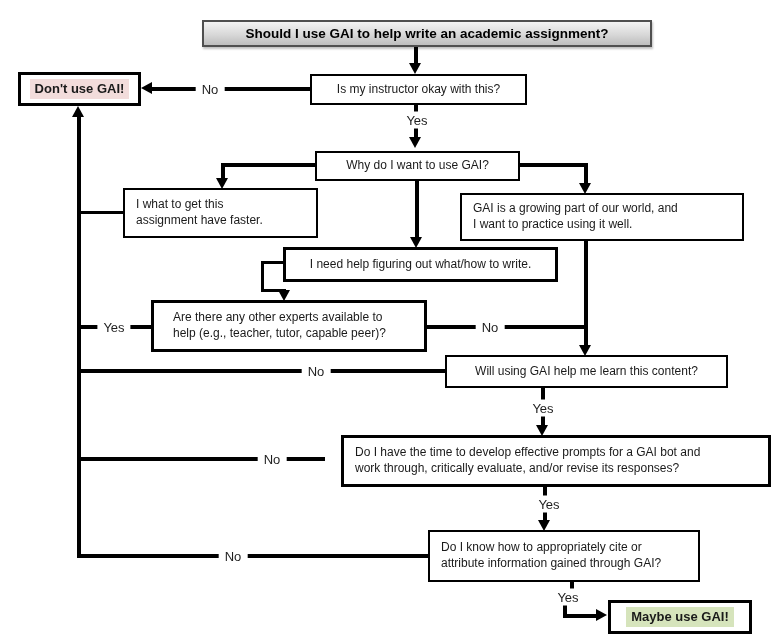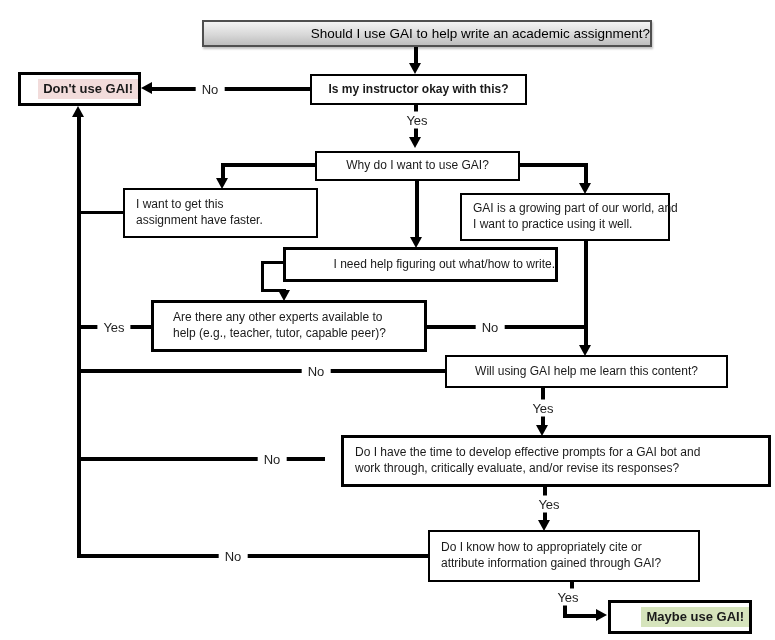--- a/index.html
+++ b/index.html
@@ -6,29 +6,29 @@
   .canvas{
     position:relative;width:775px;height:640px;background:#ffffff;
     font-family:"Liberation Sans","DejaVu Sans",sans-serif;color:#111;
     overflow:hidden;
   }
   .node{
     position:absolute;background:#fff;border:2.5px solid var(--line,#000);
     display:flex;align-items:center;justify-content:center;
     font-size:12px;line-height:1.32;color:#1a1a1a;box-sizing:border-box;
   }
-  .node.heavy{border-width:3px;justify-content:flex-end;}
+  .node.heavy{border-width:3px;}
   .node.center{text-align:center;}
   .node.leftalign{justify-content:flex-start;text-align:left;}
   .node .pad{padding:0 11px;}
   .title-box{
     position:absolute;box-sizing:border-box;
     background:linear-gradient(180deg,#f3f3f3 0%,#d8d8d8 55%,#bdbdbd 100%);
-    border:2px solid #4f4f4f;display:flex;align-items:center;justify-content:flex-end;
-    font-weight:normal;font-size:13.5px;color:#000;box-shadow:1px 2px 2px rgba(0,0,0,0.25);
+    border:2px solid #4f4f4f;display:flex;align-items:center;justify-content:center;
+    font-weight:bold;font-size:13.5px;color:#000;box-shadow:1px 2px 2px rgba(0,0,0,0.25);
   }
   .hl{font-weight:bold;font-size:13px;padding:1px 5px;white-space:nowrap;}
   .hl-dont{background:var(--dont-highlight,#f2dcdb);}
   .hl-maybe{background:var(--maybe-highlight,#d6e4bc);}
   .line{position:absolute;background:var(--line,#000);}
   .lbl{
     position:absolute;transform:translate(-50%,-50%);
     background:#fff;padding:1px 6px;font-size:13px;color:#1f1f1f;white-space:nowrap;
   }
   .arr{position:absolute;width:0;height:0;}
@@ -109,36 +109,36 @@
   <div class="lbl" style="left:568px;top:597px;">Yes</div>
 
   <div class="title-box" style="left:202px;top:20px;width:450px;height:27px;">
     <span class="nowrap">Should I use GAI to help write an academic assignment?</span>
   </div>
 
   <div class="node heavy center" style="left:18px;top:72px;width:123px;height:34px;">
     <span class="hl hl-dont">Don't use GAI!</span>
   </div>
 
-  <div class="node center" style="left:310px;top:74px;width:217px;height:31px;font-weight:bold;">
+  <div class="node center" style="left:310px;top:74px;width:217px;height:31px;">
     <span class="nowrap">Is my instructor okay with this?</span>
   </div>
 
   <div class="node center" style="left:315px;top:151px;width:205px;height:30px;">
     <span class="nowrap">Why do I want to use GAI?</span>
   </div>
 
   <div class="node leftalign" style="left:123px;top:188px;width:195px;height:50px;">
     <div class="pad">
-      <div class="nowrap">I want to get this</div>
+      <div class="nowrap">I what to get this</div>
       <div class="nowrap">assignment have faster.</div>
     </div>
   </div>
 
-  <div class="node leftalign" style="left:460px;top:193px;width:210px;height:48px;">
+  <div class="node leftalign" style="left:460px;top:193px;width:284px;height:48px;">
     <div class="pad">
       <div class="nowrap">GAI is a growing part of our world, and</div>
       <div class="nowrap">I want to practice using it well.</div>
     </div>
   </div>
 
   <div class="node heavy center" style="left:283px;top:247px;width:275px;height:35px;">
     <span class="nowrap">I need help figuring out what/how to write.</span>
   </div>
 

